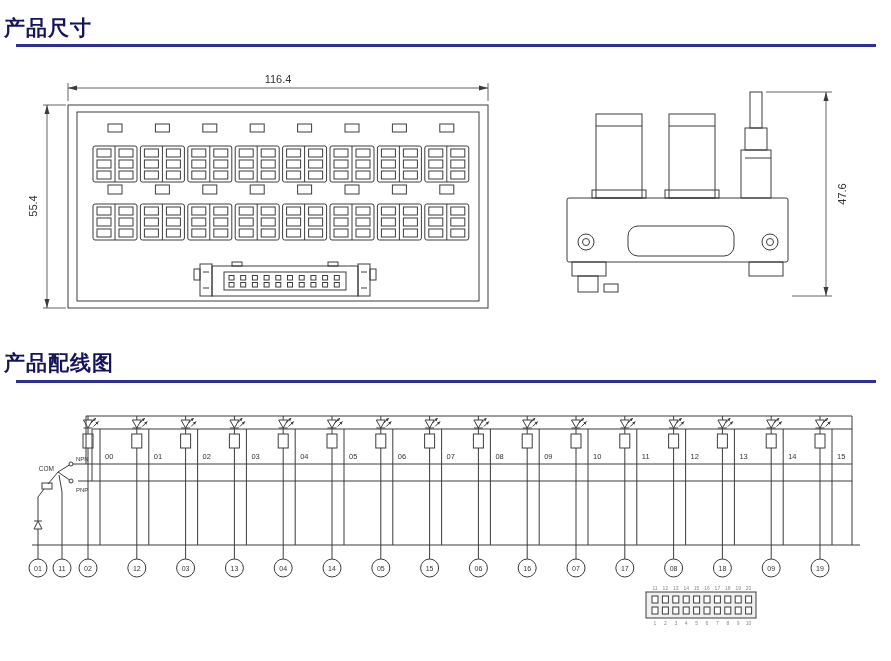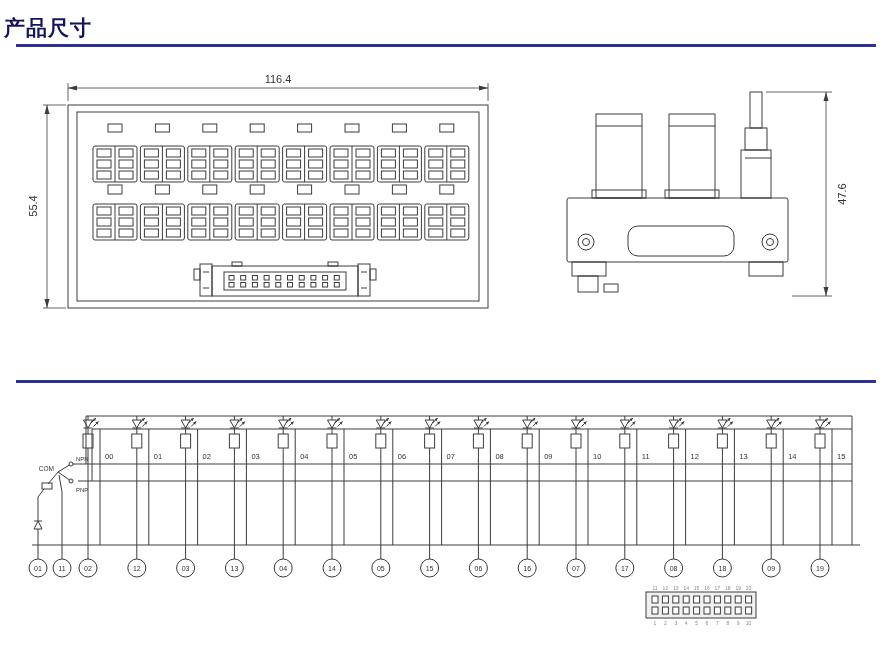--- a/index.html
+++ b/index.html
@@ -12,20 +12,21 @@
   #rule-wiring{top:380px;}
   svg{position:absolute;top:0;left:0;}
   svg text{font-family:"Liberation Sans",sans-serif;}
 </style>
 </head>
 <body>
 
 <div class="page">
   <h1 class="section-title" id="title-dim">产品尺寸</h1>
   <div class="rule" id="rule-dim" style="background: rgb(46, 49, 146);"></div>
+  <h1 class="section-title" id="title-wiring">产品配线图</h1>
   <div class="rule" id="rule-wiring" style="background: rgb(46, 49, 146);"></div>
   <svg id="drawing" width="891" height="661" viewBox="0 0 891 661">
       <rect x="68" y="105" width="420" height="203" fill="none" stroke="#3c3c3c" stroke-width="1" rx="0"></rect>
       <rect x="77" y="112" width="402" height="189" fill="none" stroke="#3c3c3c" stroke-width="1" rx="0"></rect>
       <rect x="108" y="124" width="14" height="8" fill="none" stroke="#3c3c3c" stroke-width="1" rx="0"></rect>
       <rect x="108" y="185" width="14" height="9" fill="none" stroke="#3c3c3c" stroke-width="1" rx="0"></rect>
       <rect x="93" y="146" width="44" height="36" fill="none" stroke="#3c3c3c" stroke-width="1" rx="2"></rect>
       <line x1="115" y1="146" x2="115" y2="182" stroke="#3c3c3c" stroke-width="1"></line>
       <rect x="97" y="149" width="14" height="8" fill="none" stroke="#3c3c3c" stroke-width="1" rx="0"></rect>
       <rect x="97" y="160" width="14" height="8" fill="none" stroke="#3c3c3c" stroke-width="1" rx="0"></rect>

